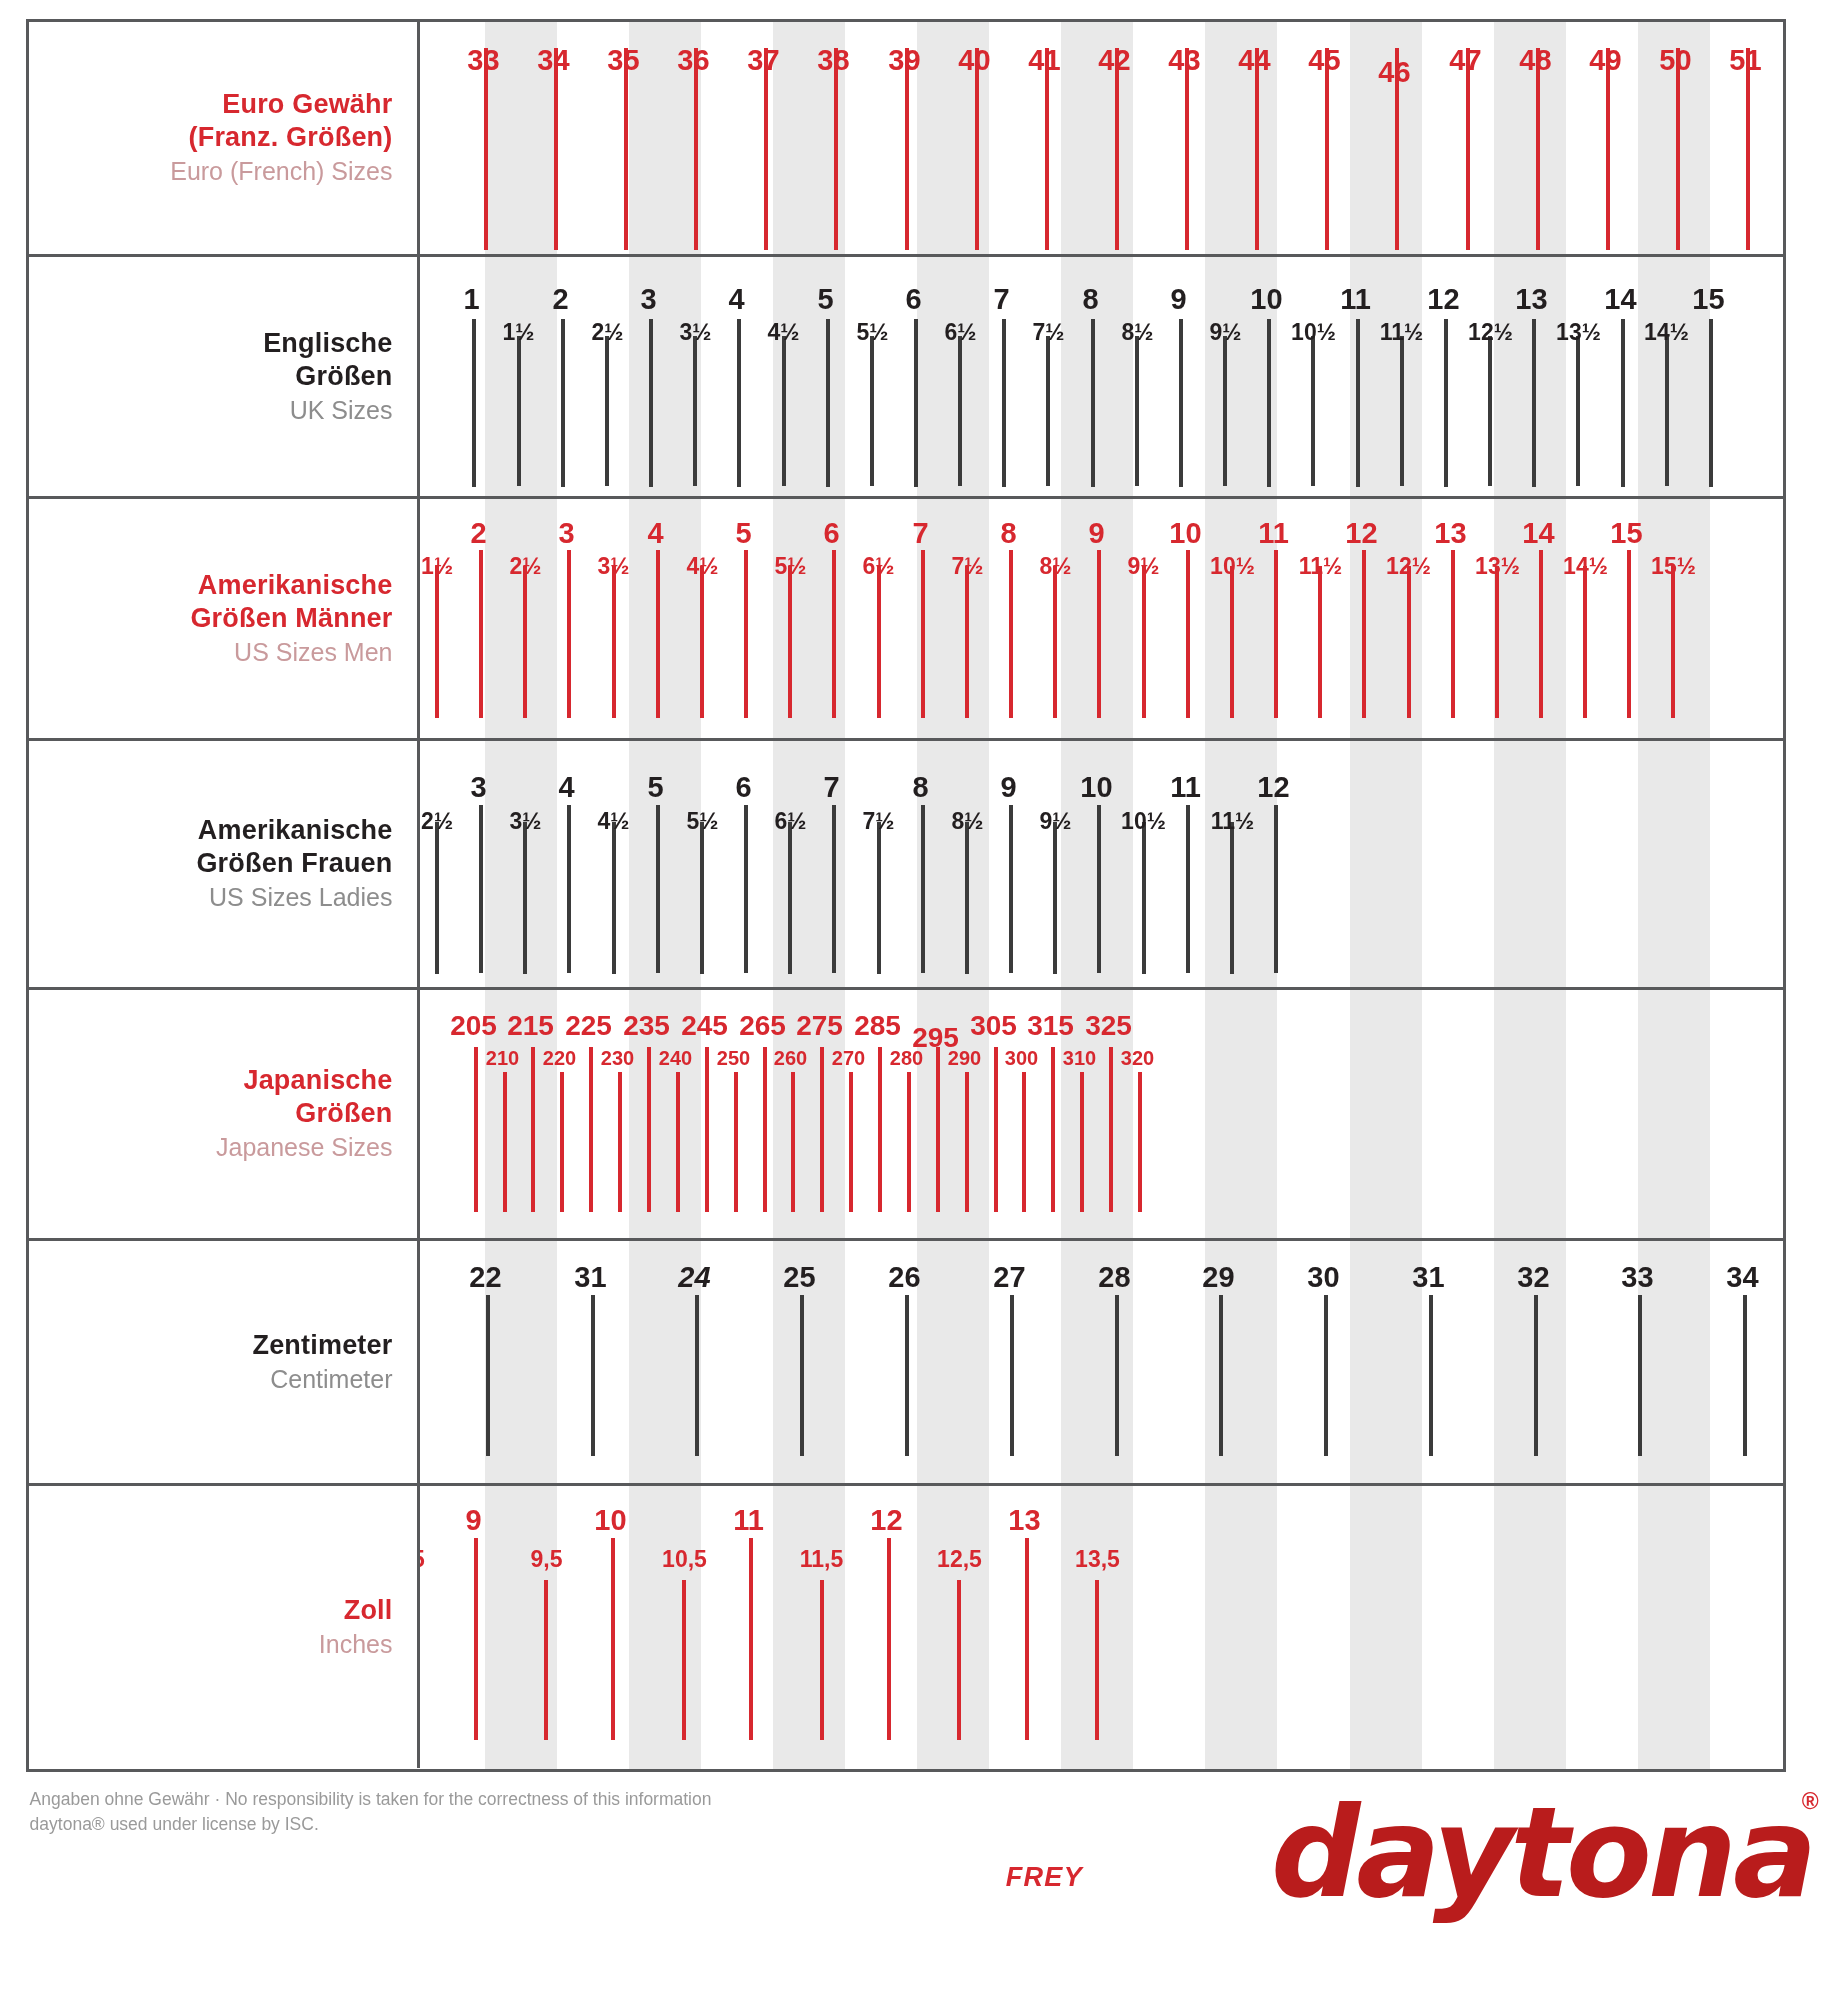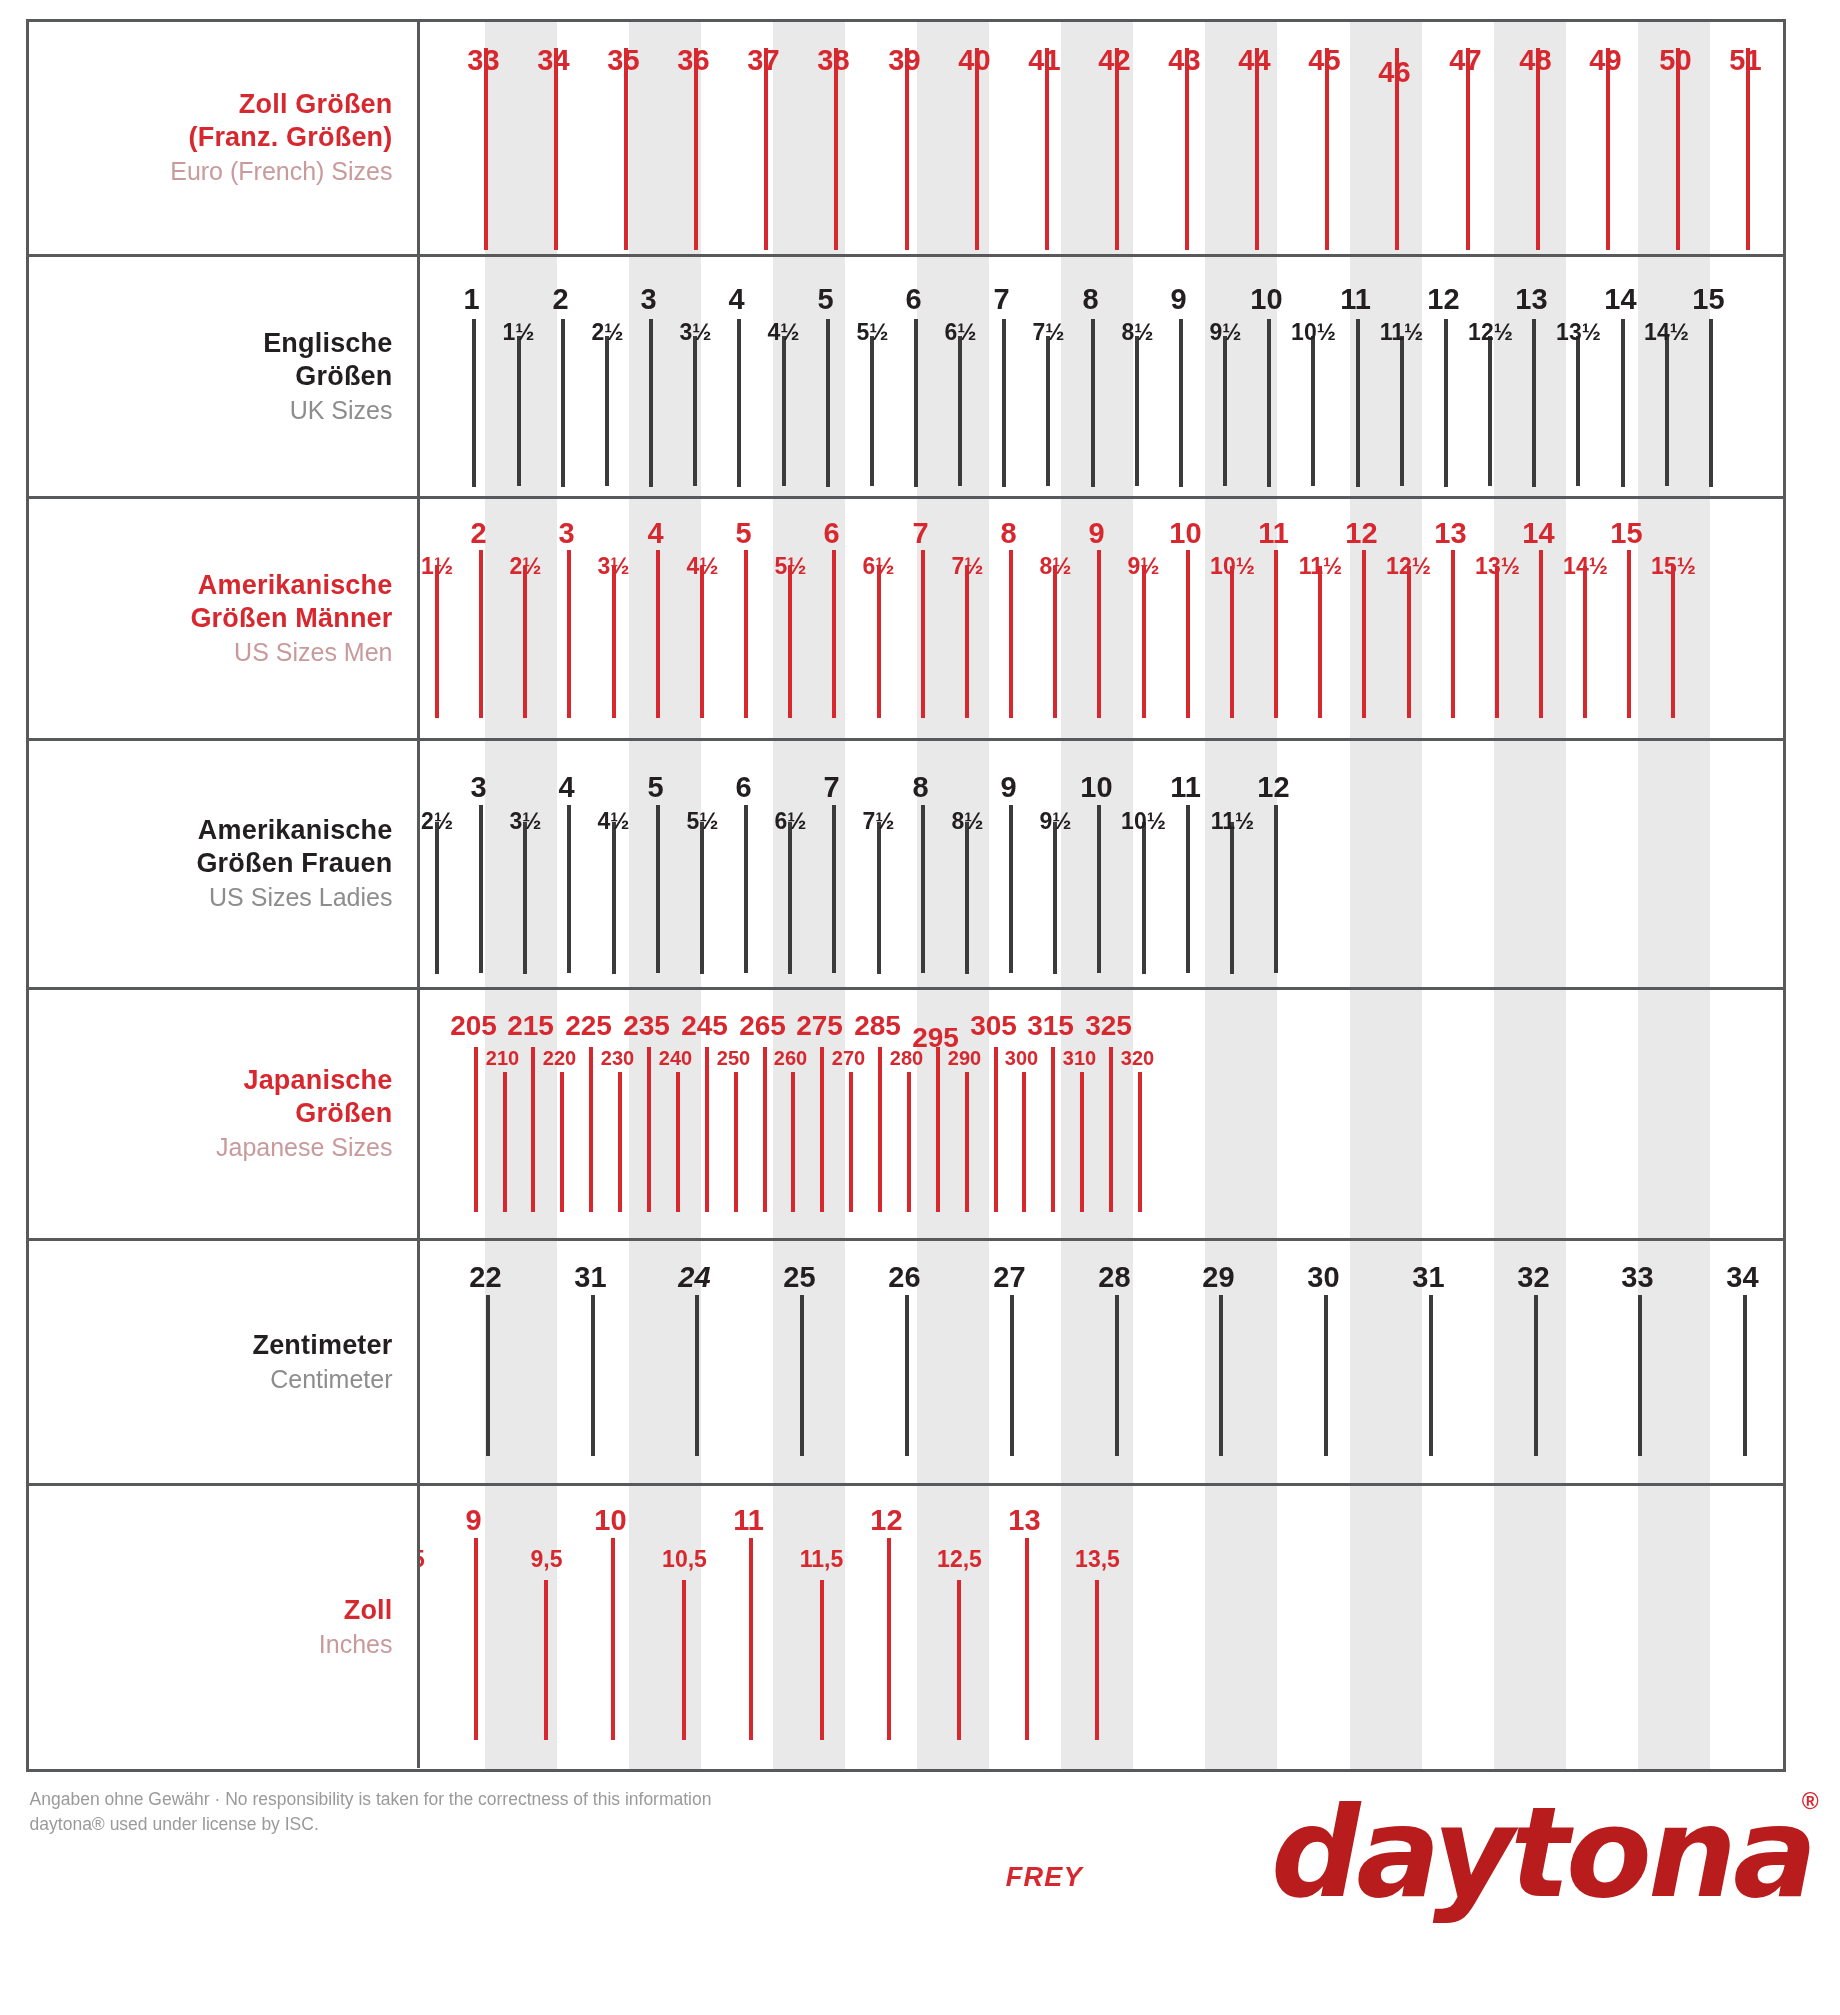--- a/index.html
+++ b/index.html
@@ -170,21 +170,21 @@
       <div class="stripe" style="left: 648px; width: 72px;"></div>
       <div class="stripe" style="left: 792px; width: 72px;"></div>
       <div class="stripe" style="left: 937px; width: 72px;"></div>
       <div class="stripe" style="left: 1081px; width: 72px;"></div>
       <div class="stripe" style="left: 1225px; width: 72px;"></div>
     </div>
 
   <div class="frame" id="frame">
       <div class="row" style="top: 0px; height: 235px;">
         <div class="row-label red">
-          <div class="l1">Zoll Größen</div>
+          <div class="l1">Euro Gewähr</div>
           <div class="l2">(Franz. Größen)</div>
           <div class="l3">Euro (French) Sizes</div>
         </div>
         <div class="row-divider"></div>
         <div class="plot">
           <div class="tick red" style="left: 64px; top: 25.5px; height: 202px;"></div>
           <div class="lbl red major" style="left: 64px; top: 24px;">33</div>
           <div class="tick red" style="left: 134px; top: 25.5px; height: 202px;"></div>
           <div class="lbl red major" style="left: 134px; top: 24px;">34</div>
           <div class="tick red" style="left: 204px; top: 25.5px; height: 202px;"></div>

